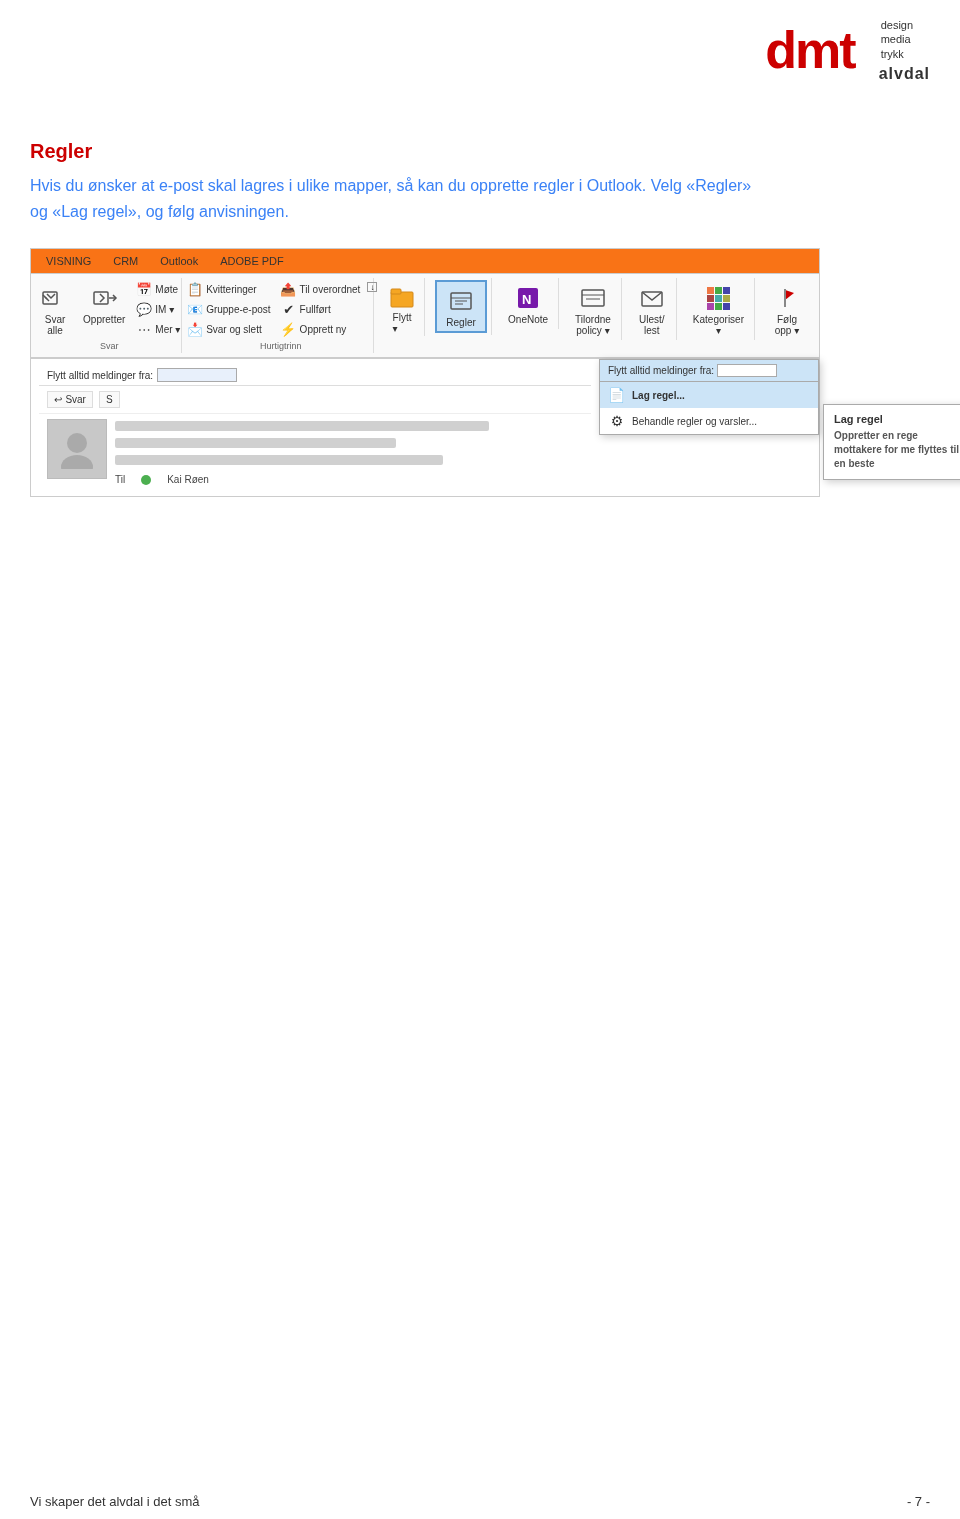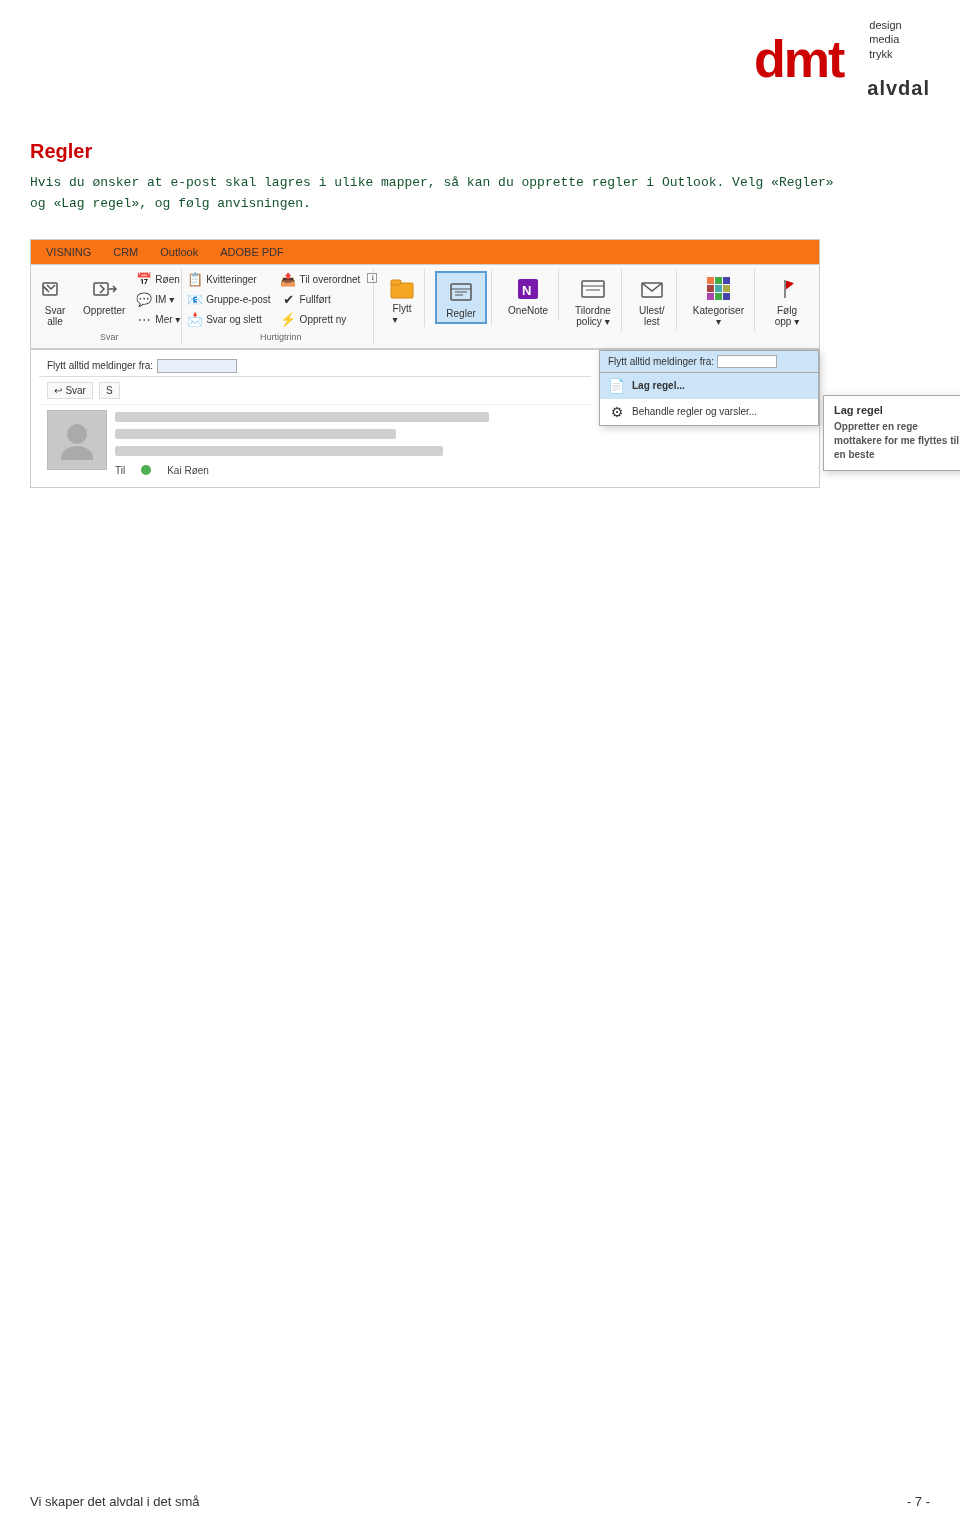--- a/index.html
+++ b/index.html
@@ -32,48 +32,47 @@
     .logo-dmt span.t { color: #cc0000; }
     .logo-text-right {
       display: flex;
       flex-direction: column;
       font-size: 11px;
       color: #333;
       line-height: 1.3;
       margin-left: 2px;
     }
     .logo-alvdal {
-      font-size: 20px;
+      font-size: 16px;
       font-weight: bold;
       color: #333;
       letter-spacing: 1px;
-      margin-top: 16px;
+      margin-top: 4px;
     }
 
     
     .content {
       position: absolute;
       top: 140px;
       left: 30px;
       right: 30px;
     }
 
     .section-title {
       font-size: 20px;
       font-weight: bold;
       color: #cc0000;
       margin-bottom: 10px;
     }
 
     .section-body {
-      font-size: 13px;
-      color: #14532d;
+      font-size: 16px;
+      color: #3b82f6;
       line-height: 1.6;
       margin-bottom: 24px;
-      font-family: Liberation Mono, monospace;
     }
 
     
     .screenshot-container {
       border: 1px solid #ccc;
       background: #f5f5f5;
       width: 790px;
       font-family: 'Segoe UI', Arial, sans-serif;
       font-size: 11px;
     }
@@ -488,21 +487,21 @@
                 <line x1="19" y1="14" x2="26" y2="14" stroke="#555" stroke-width="1.5"></line>
                 <polyline points="23,11 26,14 23,17" fill="none" stroke="#555" stroke-width="1.5"></polyline>
               </svg>
             </div>
             <div class="btn-label">Oppretter</div>
           </div>
 
           <div class="ribbon-small-btns">
             <div class="ribbon-small-btn">
               <span class="s-icon">📅</span>
-              <span>Røen</span>
+              <span>Møte</span>
             </div>
             <div class="ribbon-small-btn">
               <span class="s-icon">💬</span>
               <span>IM ▾</span>
             </div>
             <div class="ribbon-small-btn">
               <span class="s-icon">⋯</span>
               <span>Mer ▾</span>
             </div>
           </div>

